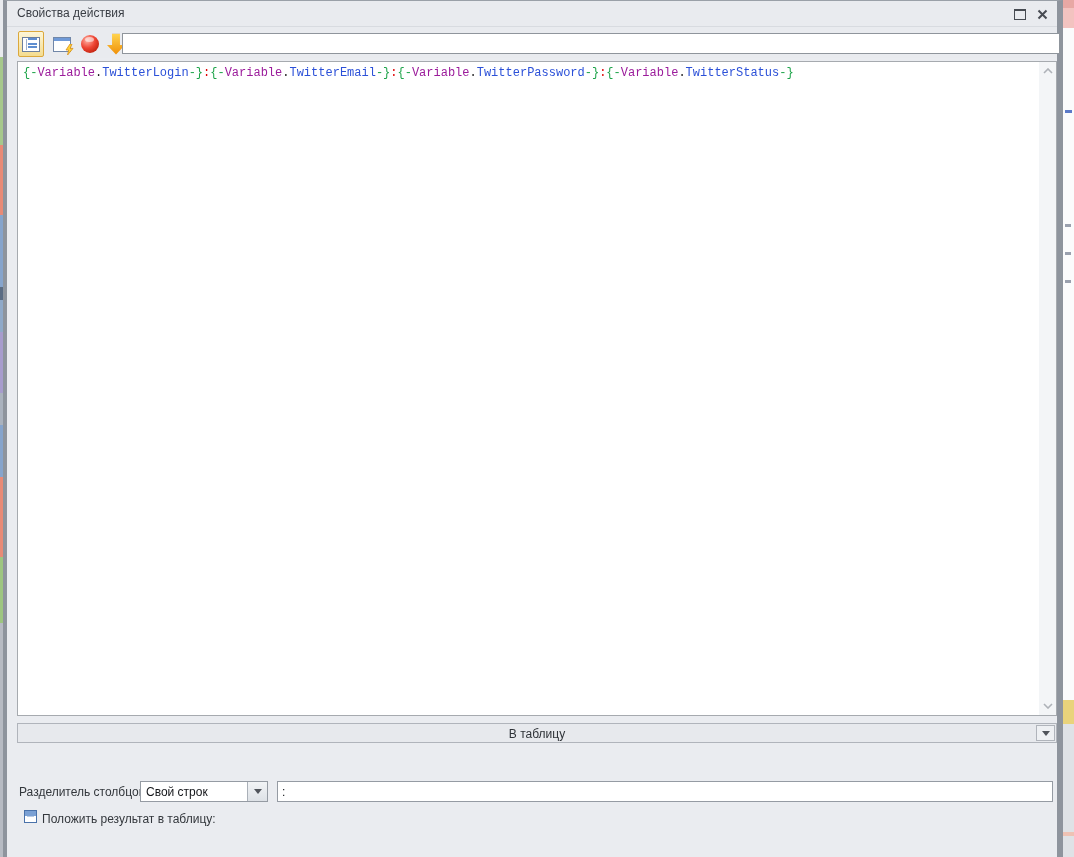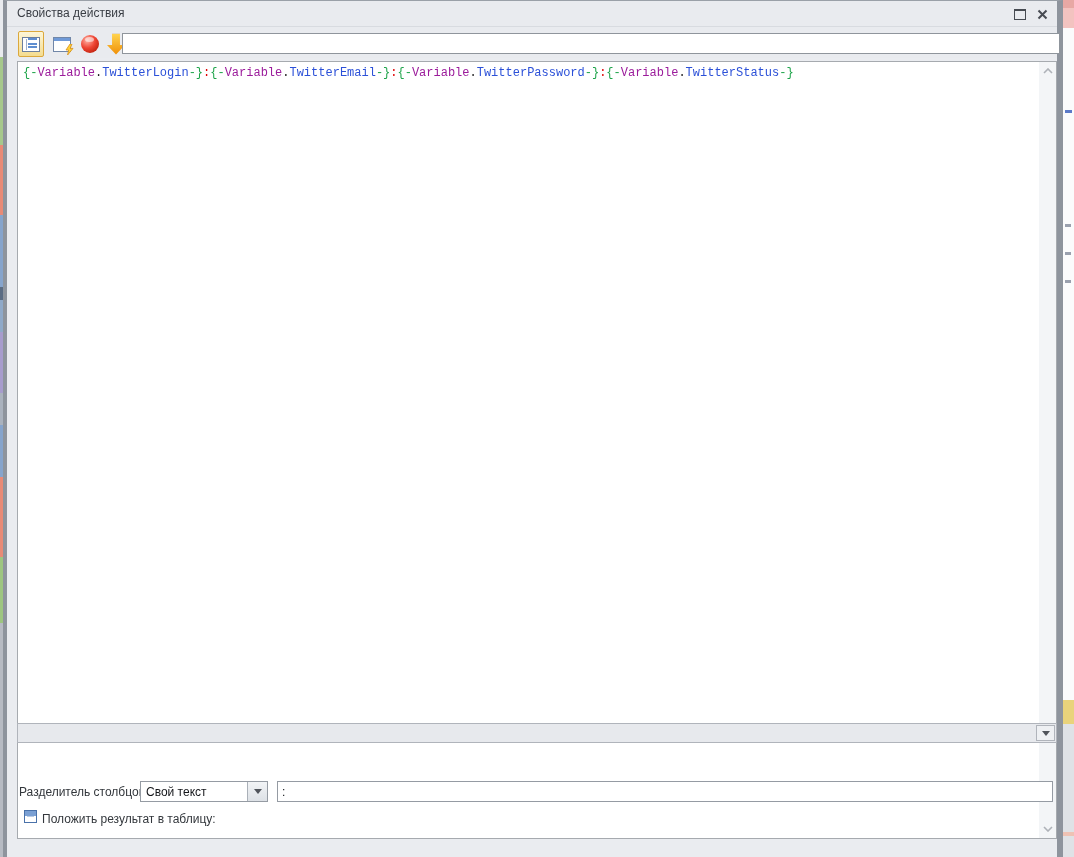--- a/index.html
+++ b/index.html
@@ -52,21 +52,21 @@
 
   .icon-arrow-down{width:18px;height:21px;background:linear-gradient(#ffd34e,#ef8e06);
     clip-path:polygon(50% 100%,100% 55%,72% 55%,72% 0,28% 0,28% 55%,0 55%);
     filter:drop-shadow(0 0 1px #c87e10);}
 
   .tb-input{position:absolute;left:115px;top:6px;width:928px;height:19px;background:#ffffff;
             border:1px solid #8f959c;font-family:"Liberation Sans",sans-serif;font-size:12px;
             padding:0 4px;outline:none;}
 
   
-  .editor{position:absolute;left:10px;top:60px;width:1040px;height:778px;background:#ffffff;
+  .editor{position:absolute;left:10px;top:60px;width:1040px;height:655px;background:#ffffff;
           border:1px solid #a6aaaf;box-sizing:border-box;}
   .code-line{position:absolute;left:5px;top:4px;right:22px;
              font-family:"Liberation Mono","DejaVu Sans Mono",monospace;font-size:12px;
              white-space:pre;}
   .scrollbar{position:absolute;right:0;top:0;bottom:0;width:17px;background:#f3f5f7;}
   .sb-arrow{position:absolute;left:0;width:17px;height:16px;display:flex;align-items:center;
             justify-content:center;}
   .sb-up{top:1px;} .sb-down{bottom:1px;}
 
   
@@ -194,30 +194,31 @@
         </span>
         <span class="sb-arrow sb-down">
           <svg width="10" height="6" viewBox="0 0 10 6">
             <polyline points="1,1 5,5 9,1" fill="none" stroke="#aeb2b8" stroke-width="1.6"></polyline>
           </svg>
         </span>
       </div>
     </div>
 
     <div class="table-bar">
+      <div class="table-bar-label">В таблицу</div>
       <span class="drop-btn">
         <span class="tri"></span>
       </span>
     </div>
 
 
     <div class="row col-sep">
       <span class="lbl">Разделитель столбцов</span>
       <div class="combo combo-rows">
-        <span class="combo-text">Свой текст</span>
+        <span class="combo-text">Свой строк</span>
         <span class="combo-btn">
           <span class="tri"></span>
         </span>
       </div>
       <input class="custom-input" type="text" value=":" style="">
     </div>
 
     <div class="row row-result">
       <span class="result-icon">
         <span class="top"></span>

